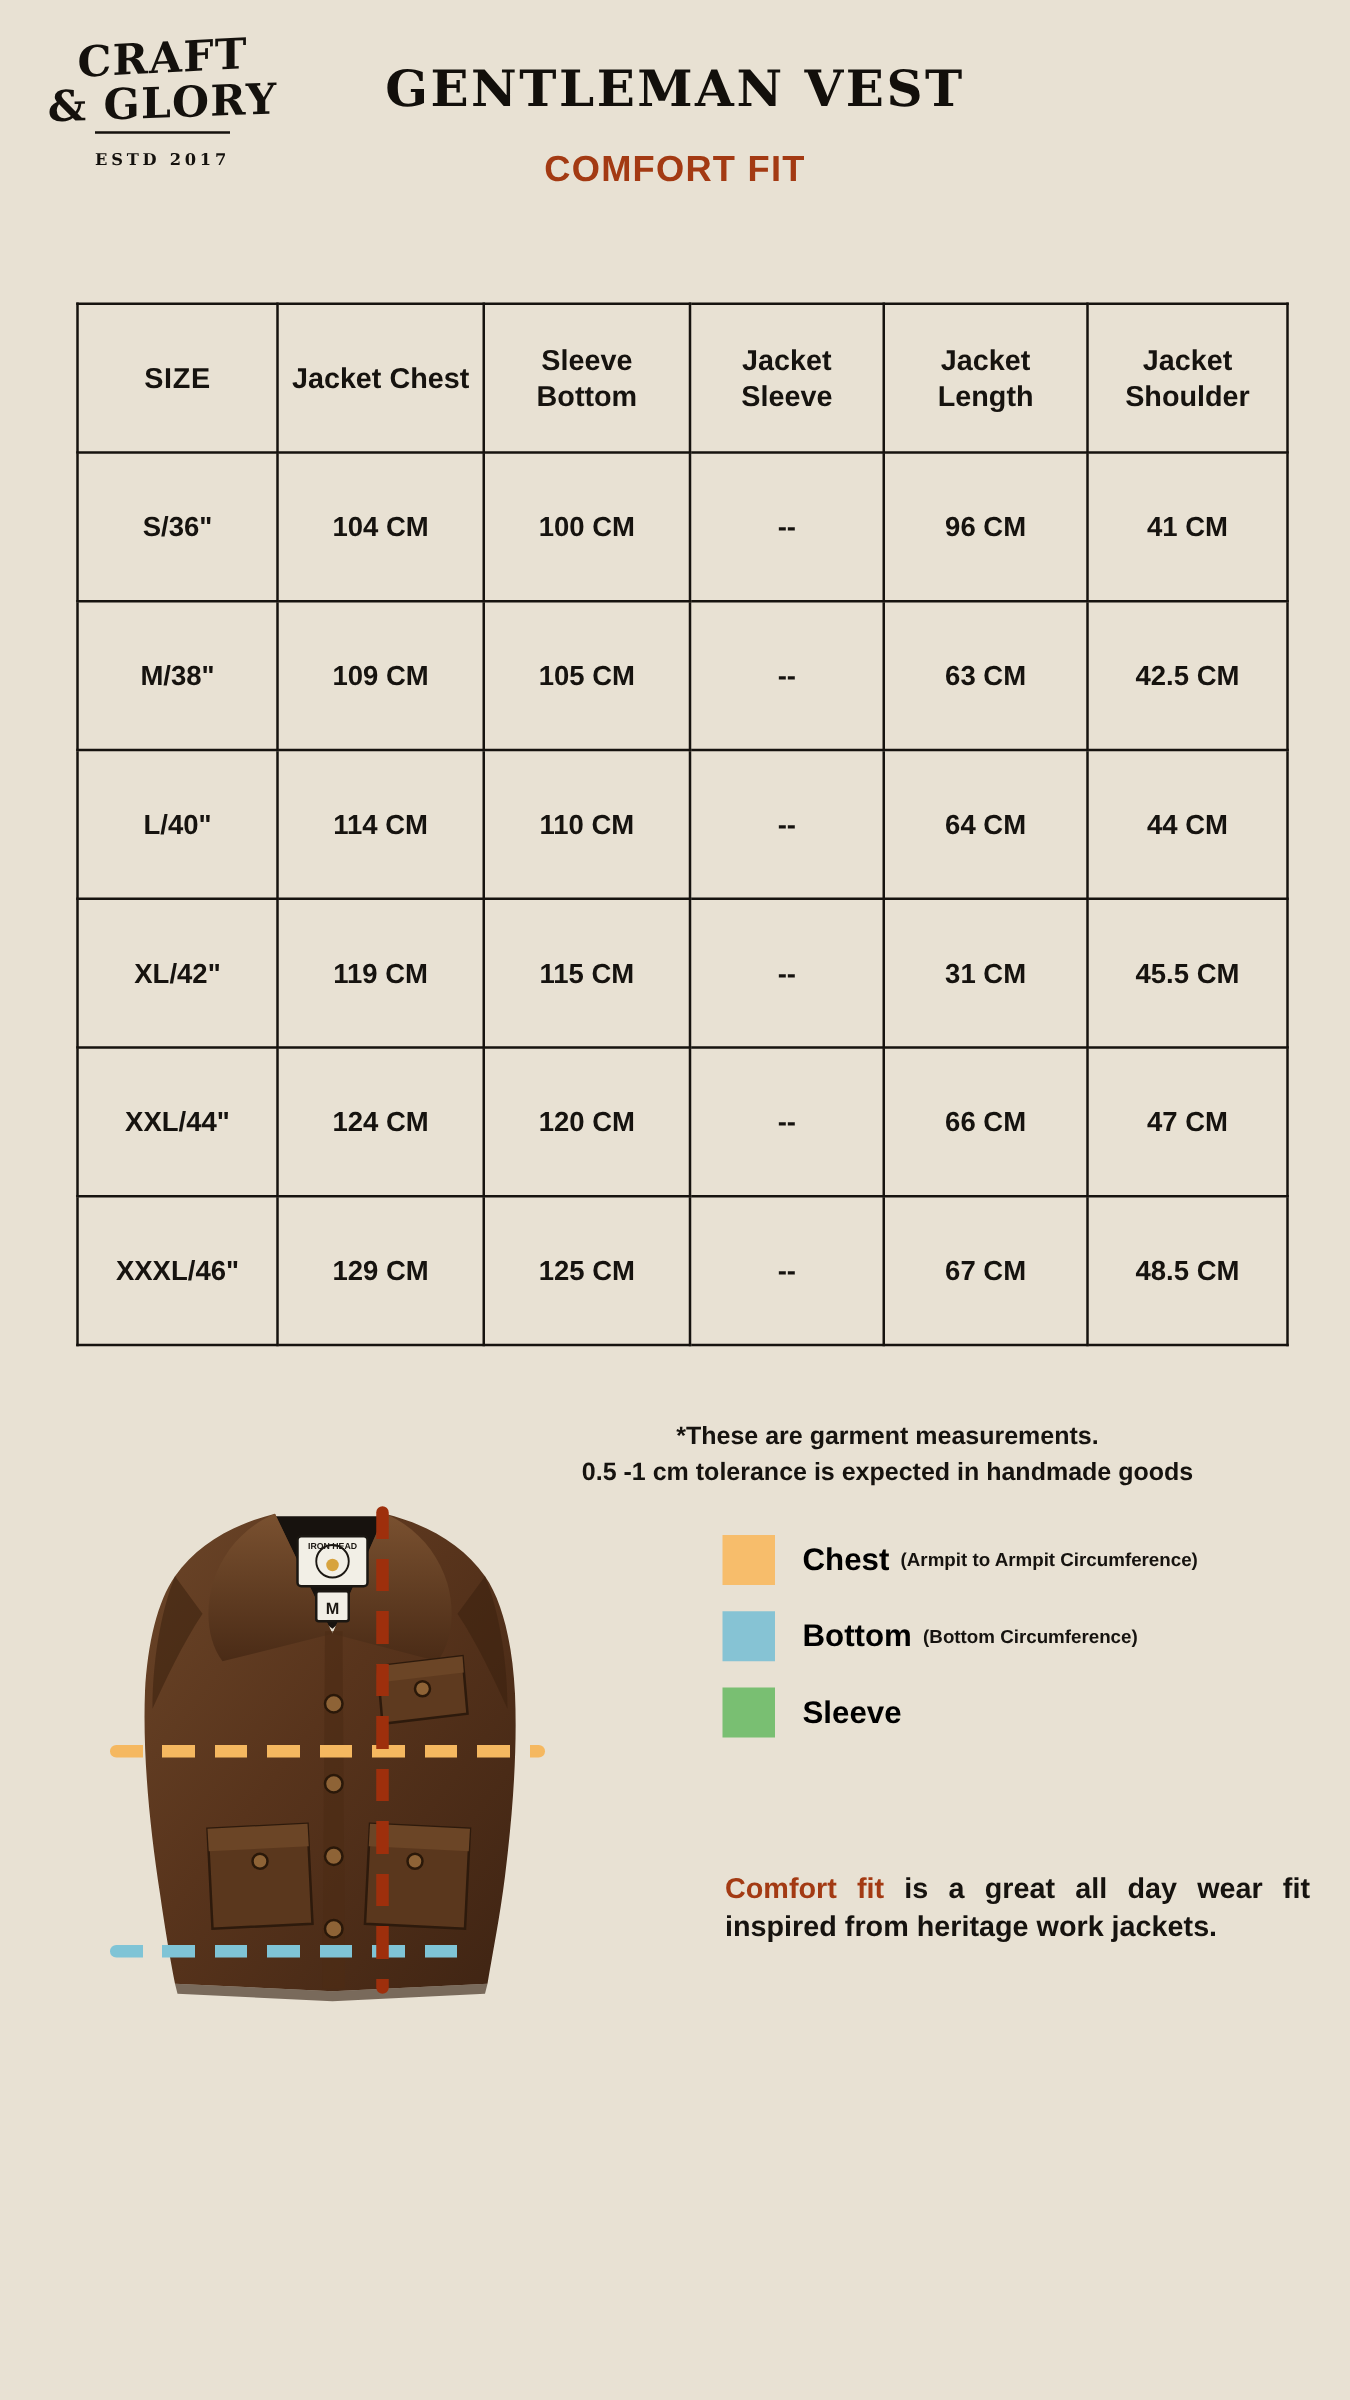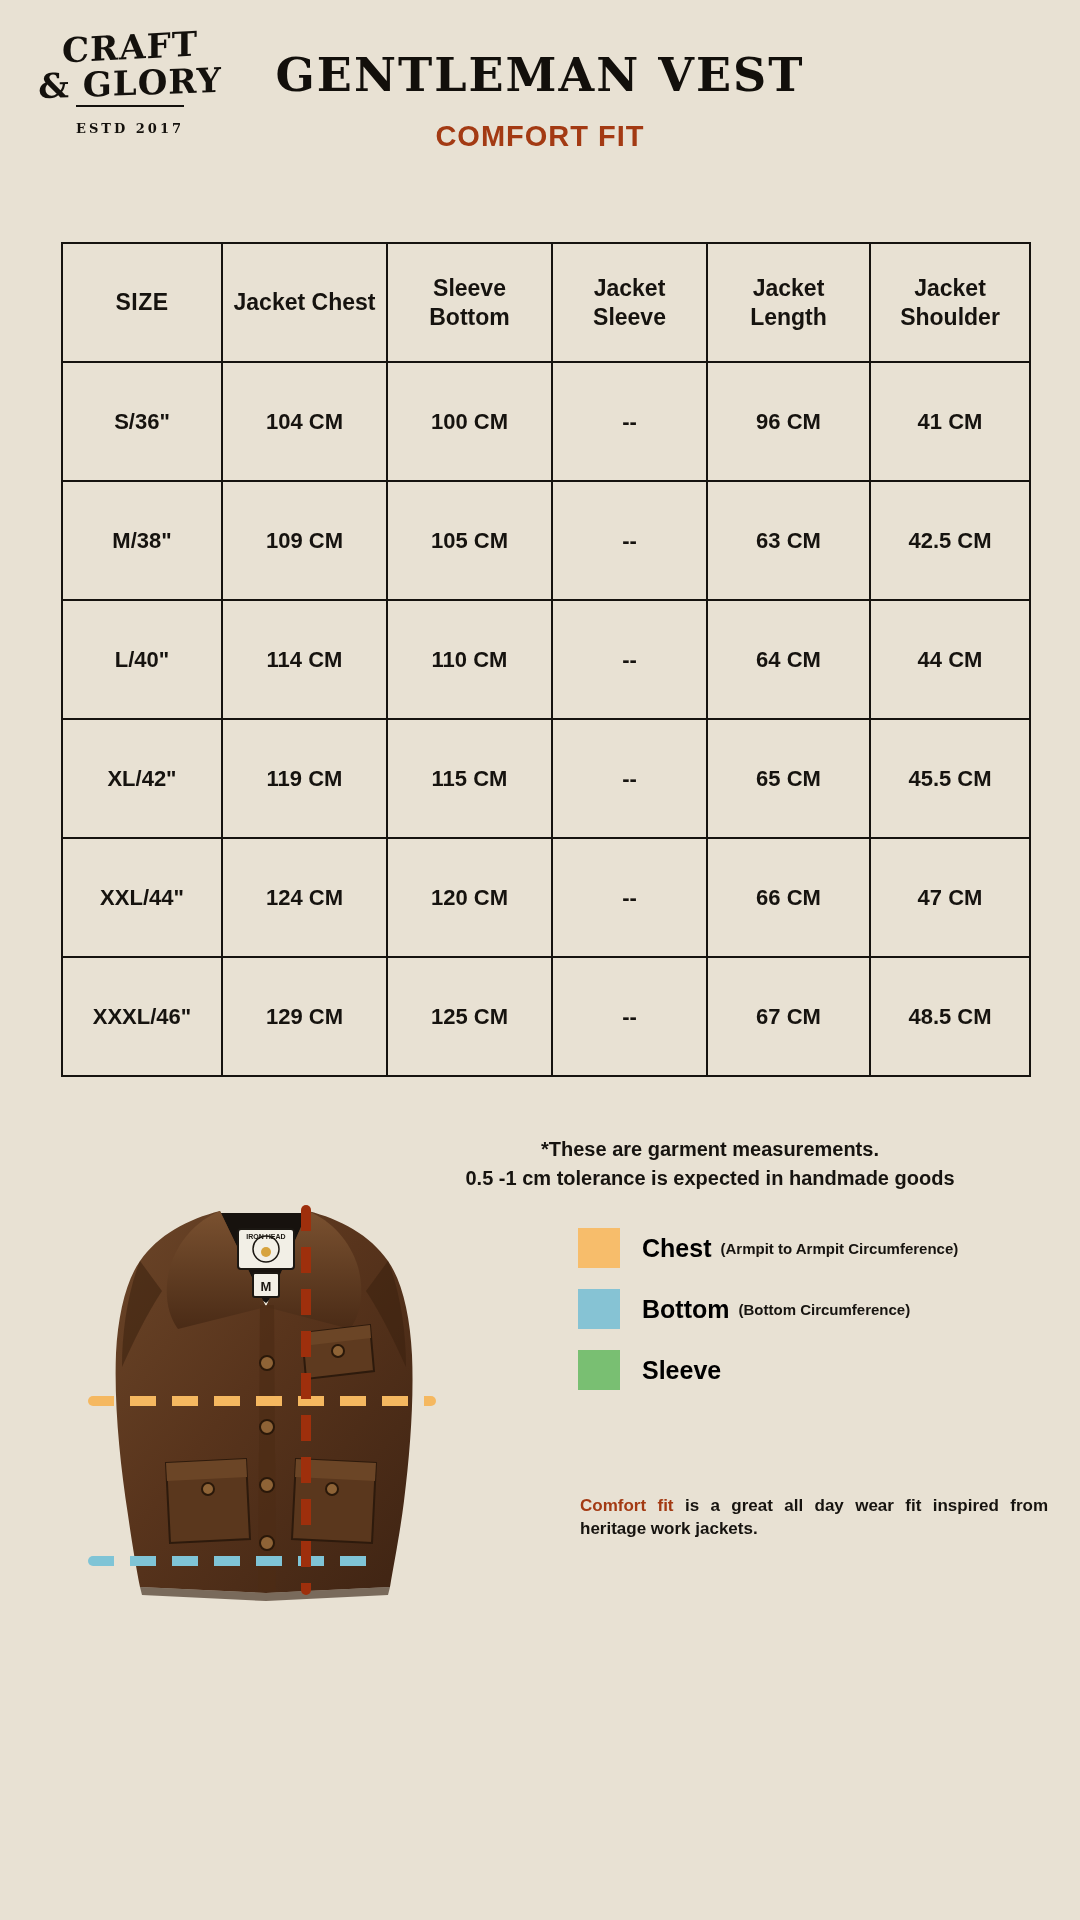--- a/index.html
+++ b/index.html
@@ -54,21 +54,21 @@
     padding-top: 14px;
   }
 
   .title {
     position: absolute;
     left: 0;
     right: 0;
     top: 48px;
     text-align: center;
     font-family: "DejaVu Serif", serif;
-    font-size: 46px;
+    font-size: 40px;
     font-weight: bold;
     letter-spacing: 2px;
     color: #120f0b;
   }
   .subtitle {
     position: absolute;
     left: 0;
     right: 0;
     top: 120px;
     text-align: center;
@@ -168,21 +168,21 @@
     margin-left: 0;
     margin-top: 2px;
   }
 
   
   .blurb {
     position: absolute;
     left: 580px;
     top: 1495px;
     width: 468px;
-    font-size: 17px;
+    font-size: 23px;
     font-weight: bold;
     line-height: 1.33;
     text-align: justify;
     color: #16130f;
   }
   .blurb .accent { color: #a33a13; }
 
   
   .vest-area {
     position: absolute;
@@ -277,21 +277,21 @@
         <td>110 CM</td>
         <td>--</td>
         <td>64 CM</td>
         <td>44 CM</td>
       </tr>
       <tr>
         <td>XL/42"</td>
         <td>119 CM</td>
         <td>115 CM</td>
         <td>--</td>
-        <td>65 CM</td>
+        <td>31 CM</td>
         <td>45.5 CM</td>
       </tr>
       <tr>
         <td>XXL/44"</td>
         <td>124 CM</td>
         <td>120 CM</td>
         <td>--</td>
         <td>66 CM</td>
         <td>47 CM</td>
       </tr>

